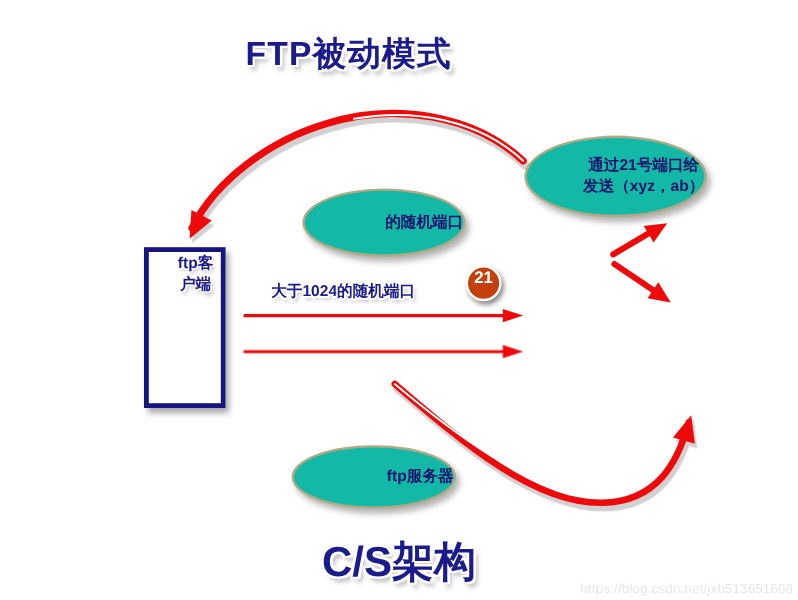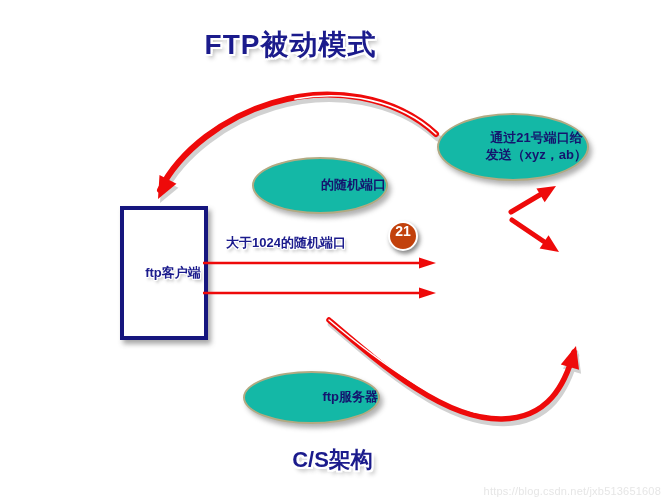--- a/index.html
+++ b/index.html
@@ -27,25 +27,25 @@
     font-size: 28px; font-weight: 800; letter-spacing: 1px;
     color: #1b1b8c;
     text-shadow:
       -2px -2px 0 #fff, 2px -2px 0 #fff, -2px 2px 0 #fff, 2px 2px 0 #fff,
       -2px 0 0 #fff, 2px 0 0 #fff, 0 -2px 0 #fff, 0 2px 0 #fff,
       3px 4px 4px rgba(60,60,60,0.4);
   }
 
   .node-rect {
     box-sizing: border-box;
-    width: 88px; height: 134px;
+    width: 68px; height: 134px;
     background: #ffffff;
     border: 4px solid #16167e;
     box-shadow: 3px 4px 5px rgba(60,60,60,0.45);
-    display: flex; align-items: center; justify-content: center;
+    display: flex; justify-content: center;
     text-align: center;
   }
   .node-label { font-size: 13px; font-weight: bold; }
 
   .bubble {
     box-sizing: border-box;
     background: #14b8a6;
     border: 2px solid #b2aa82;
     border-radius: 50%;
     box-shadow: 3px 4px 5px rgba(60,60,60,0.40);
@@ -66,21 +66,21 @@
     background: #c2410c;
     border: 2px solid #ffffff;
     border-radius: 50%;
     box-shadow: 2px 3px 4px rgba(40,40,40,0.55);
     display: flex; align-items: flex-start; justify-content: center;
     color: #fff; font-size: 14px; font-weight: 800;
   }
 
   .footer-title {
     width: 665px; text-align: center;
-    font-size: 22px; font-weight: 800;
+    font-size: 35px; font-weight: 800;
     color: #1b1b8c;
     text-shadow:
       -2px -2px 0 #fff, 2px -2px 0 #fff, -2px 2px 0 #fff, 2px 2px 0 #fff,
       -2px 0 0 #fff, 2px 0 0 #fff, 0 -2px 0 #fff, 0 2px 0 #fff,
       3px 4px 4px rgba(60,60,60,0.4);
   }
   .watermark {
     right: 4px; bottom: 3px;
     font-size: 11px; color: #e6e6e6; letter-spacing: 0.2px;
   }

